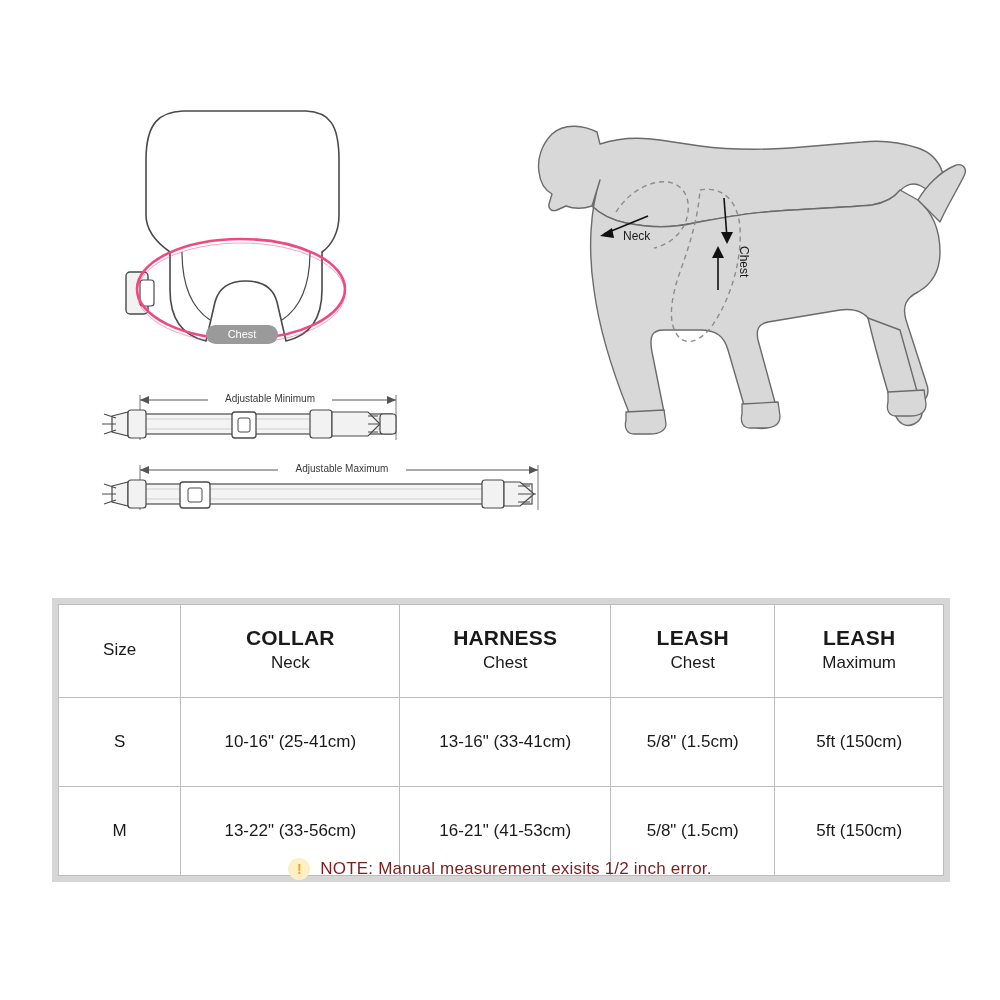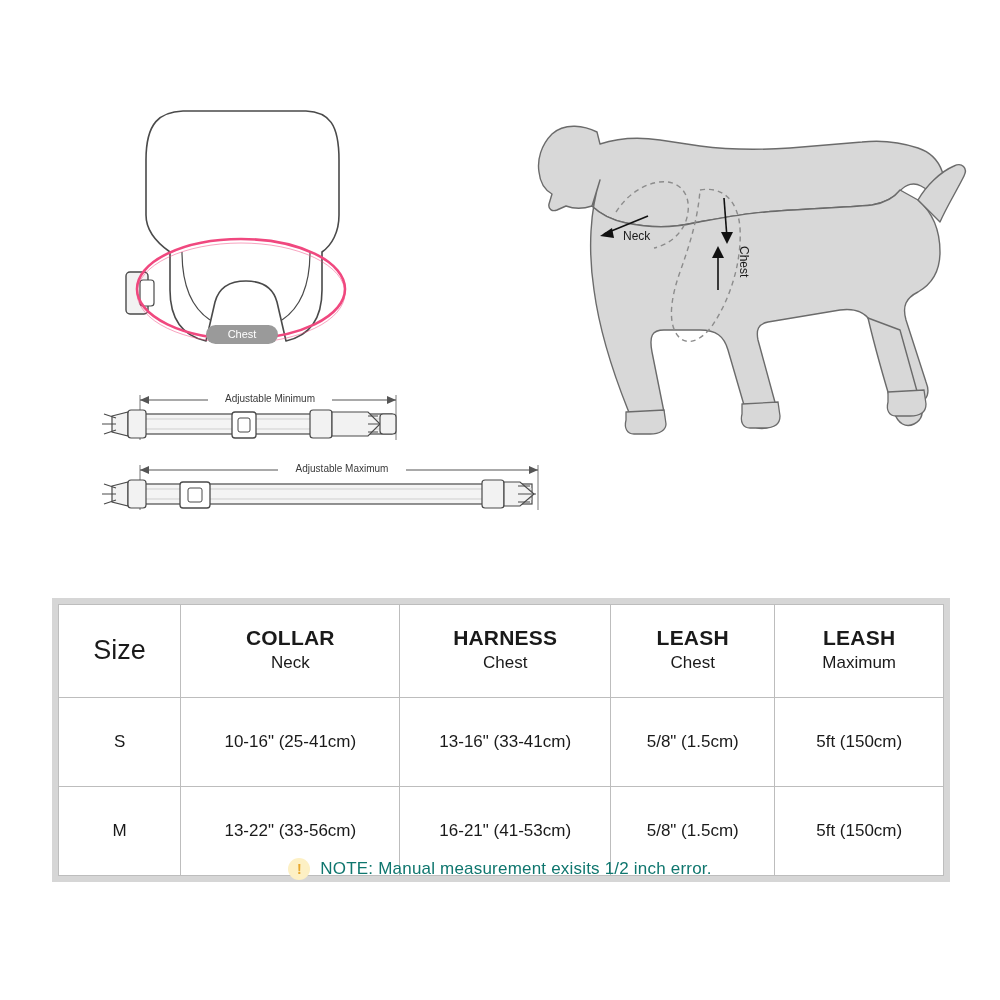--- a/index.html
+++ b/index.html
@@ -83,21 +83,21 @@
     line-height: 1.15;
   }
   .th-sub {
     display: block;
     font-size: 17px;
     font-weight: normal;
     line-height: 1.3;
     margin-top: 1px;
   }
   .th-size {
-    font-size: 27px;
+    font-size: 17px;
     font-weight: normal;
   }
   table.size-table tbody td {
     padding: 16px 4px;
     font-size: 17px;
     height: 56px;
   }
   .col-size  { width: 13.5%; }
   .col-collar{ width: 25%; }
   .col-harn  { width: 24%; }
@@ -123,21 +123,21 @@
     color: #e8a72c;
     font-size: 14px;
     font-weight: bold;
     display: flex;
     align-items: center;
     justify-content: center;
     line-height: 1;
   }
   .note-text {
     font-size: 17px;
-    color: #0f766e;
+    color: #7f1d1d;
     letter-spacing: 0.2px;
   }
 </style>
 </head>
 <body>
 
 <div class="page">
 
   <div class="diagram-area">
     <svg width="1000" height="580" viewBox="0 0 1000 580" xmlns="http://www.w3.org/2000/svg">

